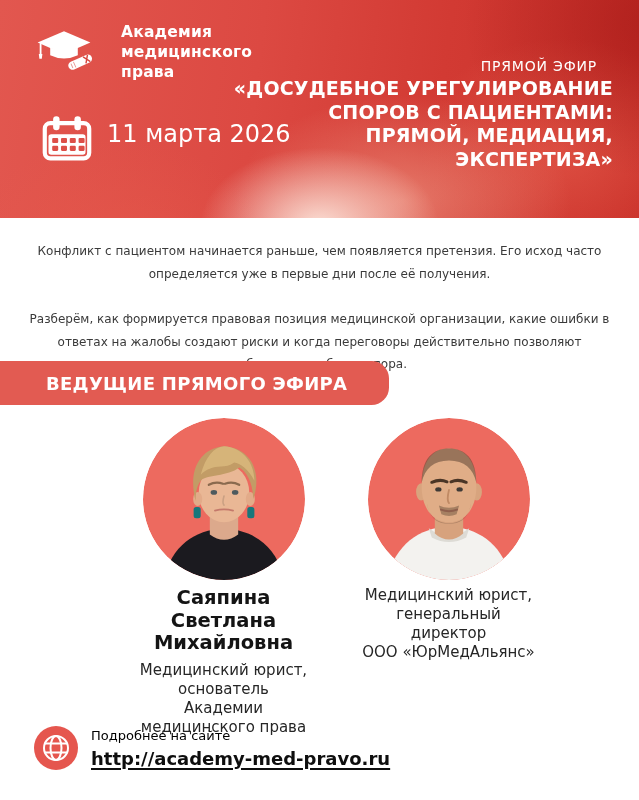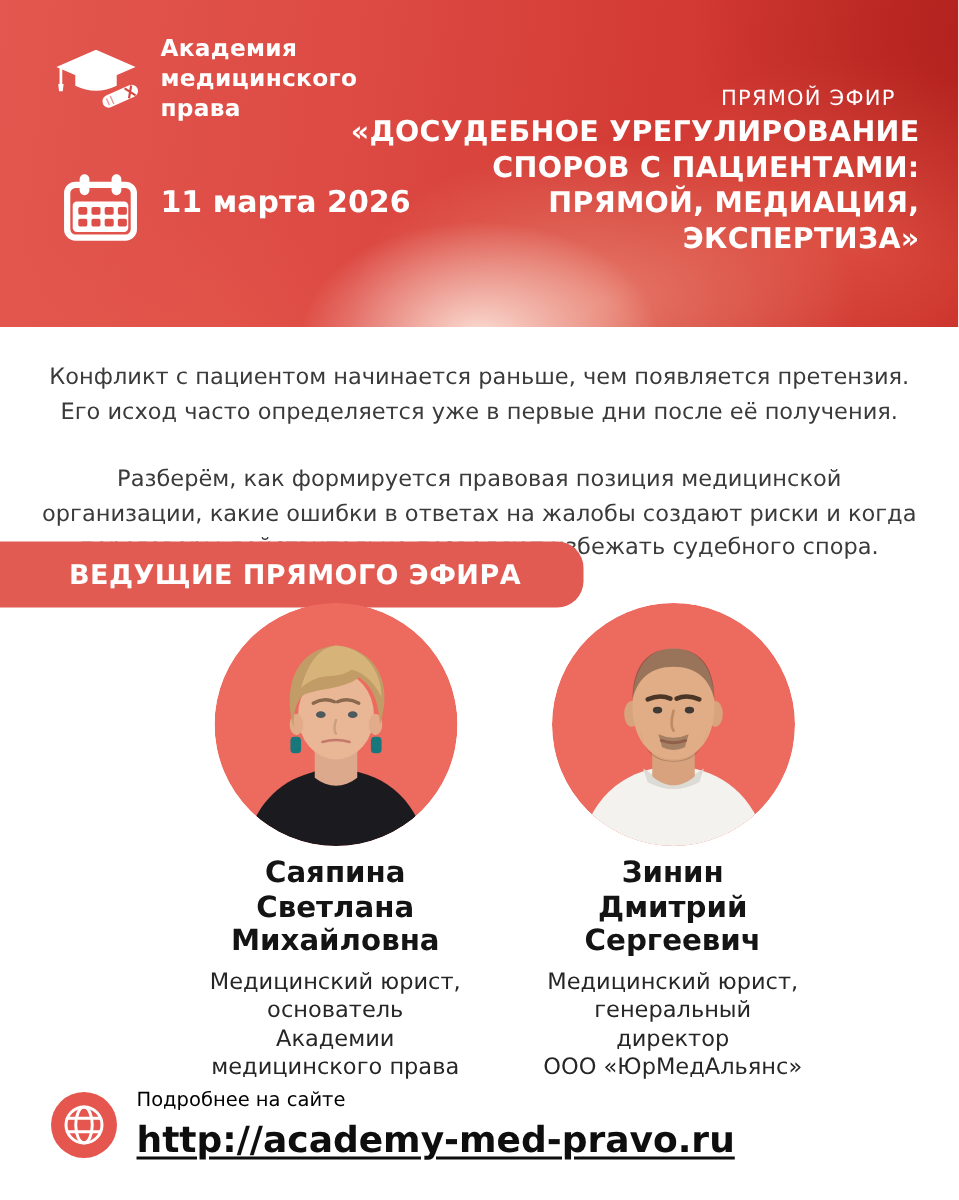--- a/index.html
+++ b/index.html
@@ -12,55 +12,55 @@
   .header {
     position:absolute; top:0; left:0; width:639px; height:218px;
     background:
       radial-gradient(170px 110px at 50% 103%, rgba(252,228,218,.95), rgba(252,228,218,0) 70%),
       radial-gradient(240px 150px at 63% 92%, rgba(246,172,150,.55), rgba(246,172,150,0) 70%),
       radial-gradient(300px 240px at 103% 10%, rgba(150,16,16,.5), rgba(150,16,16,0) 65%),
       radial-gradient(220px 170px at 88% 68%, rgba(242,112,92,.45), rgba(242,112,92,0) 65%),
       radial-gradient(260px 200px at 18% 118%, rgba(232,92,76,.5), rgba(232,92,76,0) 60%),
       linear-gradient(97deg, #E2574F 0%, #DC4942 40%, #D23A33 68%, #C93029 100%);
   }
-  .logo { position:absolute; left:34px; top:22px; display:flex; align-items:flex-end; gap:13px; color:#fff; }
+  .logo { position:absolute; left:34px; top:22px; display:flex; align-items:center; gap:27px; color:#fff; }
   .logo-cap { width:60px; height:52px; margin-top:3px; flex:0 0 auto; }
   .logo-text { font-weight:bold; font-size:15.5px; line-height:20px; white-space:pre-line; letter-spacing:.2px; }
   .live { position:absolute; top:58px; right:42px; color:#fff; font-weight:normal; font-size:14px; letter-spacing:.8px; }
   .title {
     position:absolute; top:77px; right:26px; color:#fff; font-weight:bold;
     font-size:19px; line-height:23.5px; text-align:right; white-space:pre-line; letter-spacing:.2px;
   }
   .schedule { position:absolute; left:42px; top:114px; display:flex; align-items:center; gap:15px; color:#fff; }
   .cal-icon { width:50px; height:48px; }
-  .sched-date { font-weight:bold; font-size:20px; margin-bottom:8px; }
+  .sched-date { font-weight:normal; font-size:24px; margin-bottom:8px; }
   .sched-time { font-weight:bold; font-size:20px; }
   
-  .intro { position:absolute; top:240px; left:28px; right:28px; text-align:center; color:#3a3a3a; font-size:15px; line-height:22.5px; }
+  .intro { position:absolute; top:240px; left:28px; right:28px; text-align:center; color:#3a3a3a; font-size:12px; line-height:22.5px; }
   .intro p + p { margin-top:23px; }
   
   .banner {
     position:absolute; top:361px; left:0; height:44px; min-width:362px;
     background:var(--accent,#E25B52); border-radius:0 17.5px 17.5px 0;
     display:flex; align-items:center; padding:0 42px 0 46px;
     color:#fff; font-weight:bold; font-size:18px; letter-spacing:.3px;
   }
   
-  .speakers { position:absolute; top:402px; left:0; right:0; display:flex; justify-content:center;margin-left:33px; }
+  .speakers { position:absolute; top:418px; left:0; right:0; display:flex; justify-content:center;margin-left:33px; }
   .speaker { width:225px; display:flex; flex-direction:column; align-items:center; text-align:center; }
   .avatar { width:162px; height:162px; border-radius:50%; overflow:hidden; flex:0 0 auto; }
   .avatar svg { display:block; width:100%; height:100%; }
   .name { margin-top:7px; font-weight:bold; font-size:19.5px; line-height:22.5px; color:#141414; white-space:pre-line; }
   .role { margin-top:6px; font-size:15px; line-height:19px; color:#262626; white-space:pre-line; }
   
   .footer { position:absolute; left:34px; top:726px; display:flex; align-items:center; gap:13px; }
   .globe-icon { width:44px; height:44px; flex:0 0 auto; }
   .site-label { font-size:13px; color:#000000; margin-bottom:5px; }
   .site-url {
-    display:inline-block; font-size:24px; font-weight:bold; color:#0e0e0e;
+    display:inline-block; font-size:18px; font-weight:bold; color:#0e0e0e;
     text-decoration:underline; text-decoration-thickness:2px; text-underline-offset:3px;
   }
 </style>
 </head>
 <body>
 
 <div class="page">
 
   <div class="header">
 
@@ -179,23 +179,20 @@
             <path d="M63,63.5 q8,-3.5 15,-0.5" stroke="#4a3526" stroke-width="3" fill="none" stroke-linecap="round"></path>
             <path d="M97,63.5 q-8,-3.5 -15,-0.5" stroke="#4a3526" stroke-width="3" fill="none" stroke-linecap="round"></path>
             <ellipse cx="69.5" cy="70.5" rx="3.1" ry="2.2" fill="#3f3a36"></ellipse>
             <ellipse cx="90.5" cy="70.5" rx="3.1" ry="2.2" fill="#3f3a36"></ellipse>
             <path d="M80,71 q-2.5,10 0,13" stroke="#c08a64" stroke-width="1.8" fill="none" stroke-linecap="round"></path>
             <path d="M70,86.5 q10,4.5 20,0 l-2.5,8.5 q-7.5,3.5 -15,0 Z" fill="#4f3b2b" opacity=".4"></path>
             <path d="M72,90.5 q8,3 16,0" stroke="#8f5f4c" stroke-width="2" fill="none" stroke-linecap="round"></path>
           </g>
         </svg>
       </div>
-      <div class="name">Зинин
-Дмитрий
-Сергеевич</div>
       <div class="role">Медицинский юрист,
 генеральный
 директор
 ООО «ЮрМедАльянс»</div>
     </div>
 
   </div>
 
   <div class="footer">
     <svg class="globe-icon" viewBox="0 0 44 44" aria-hidden="true">

